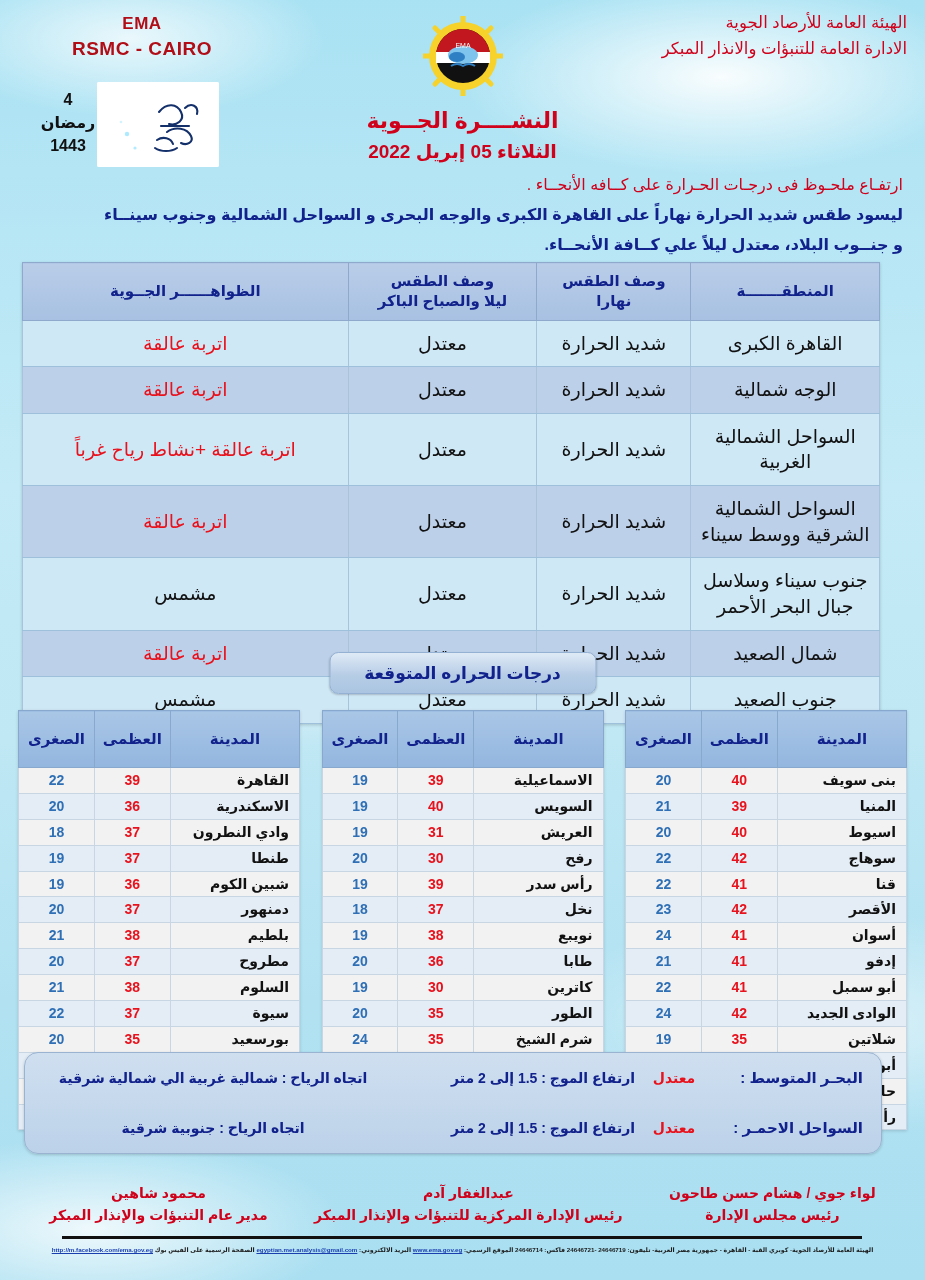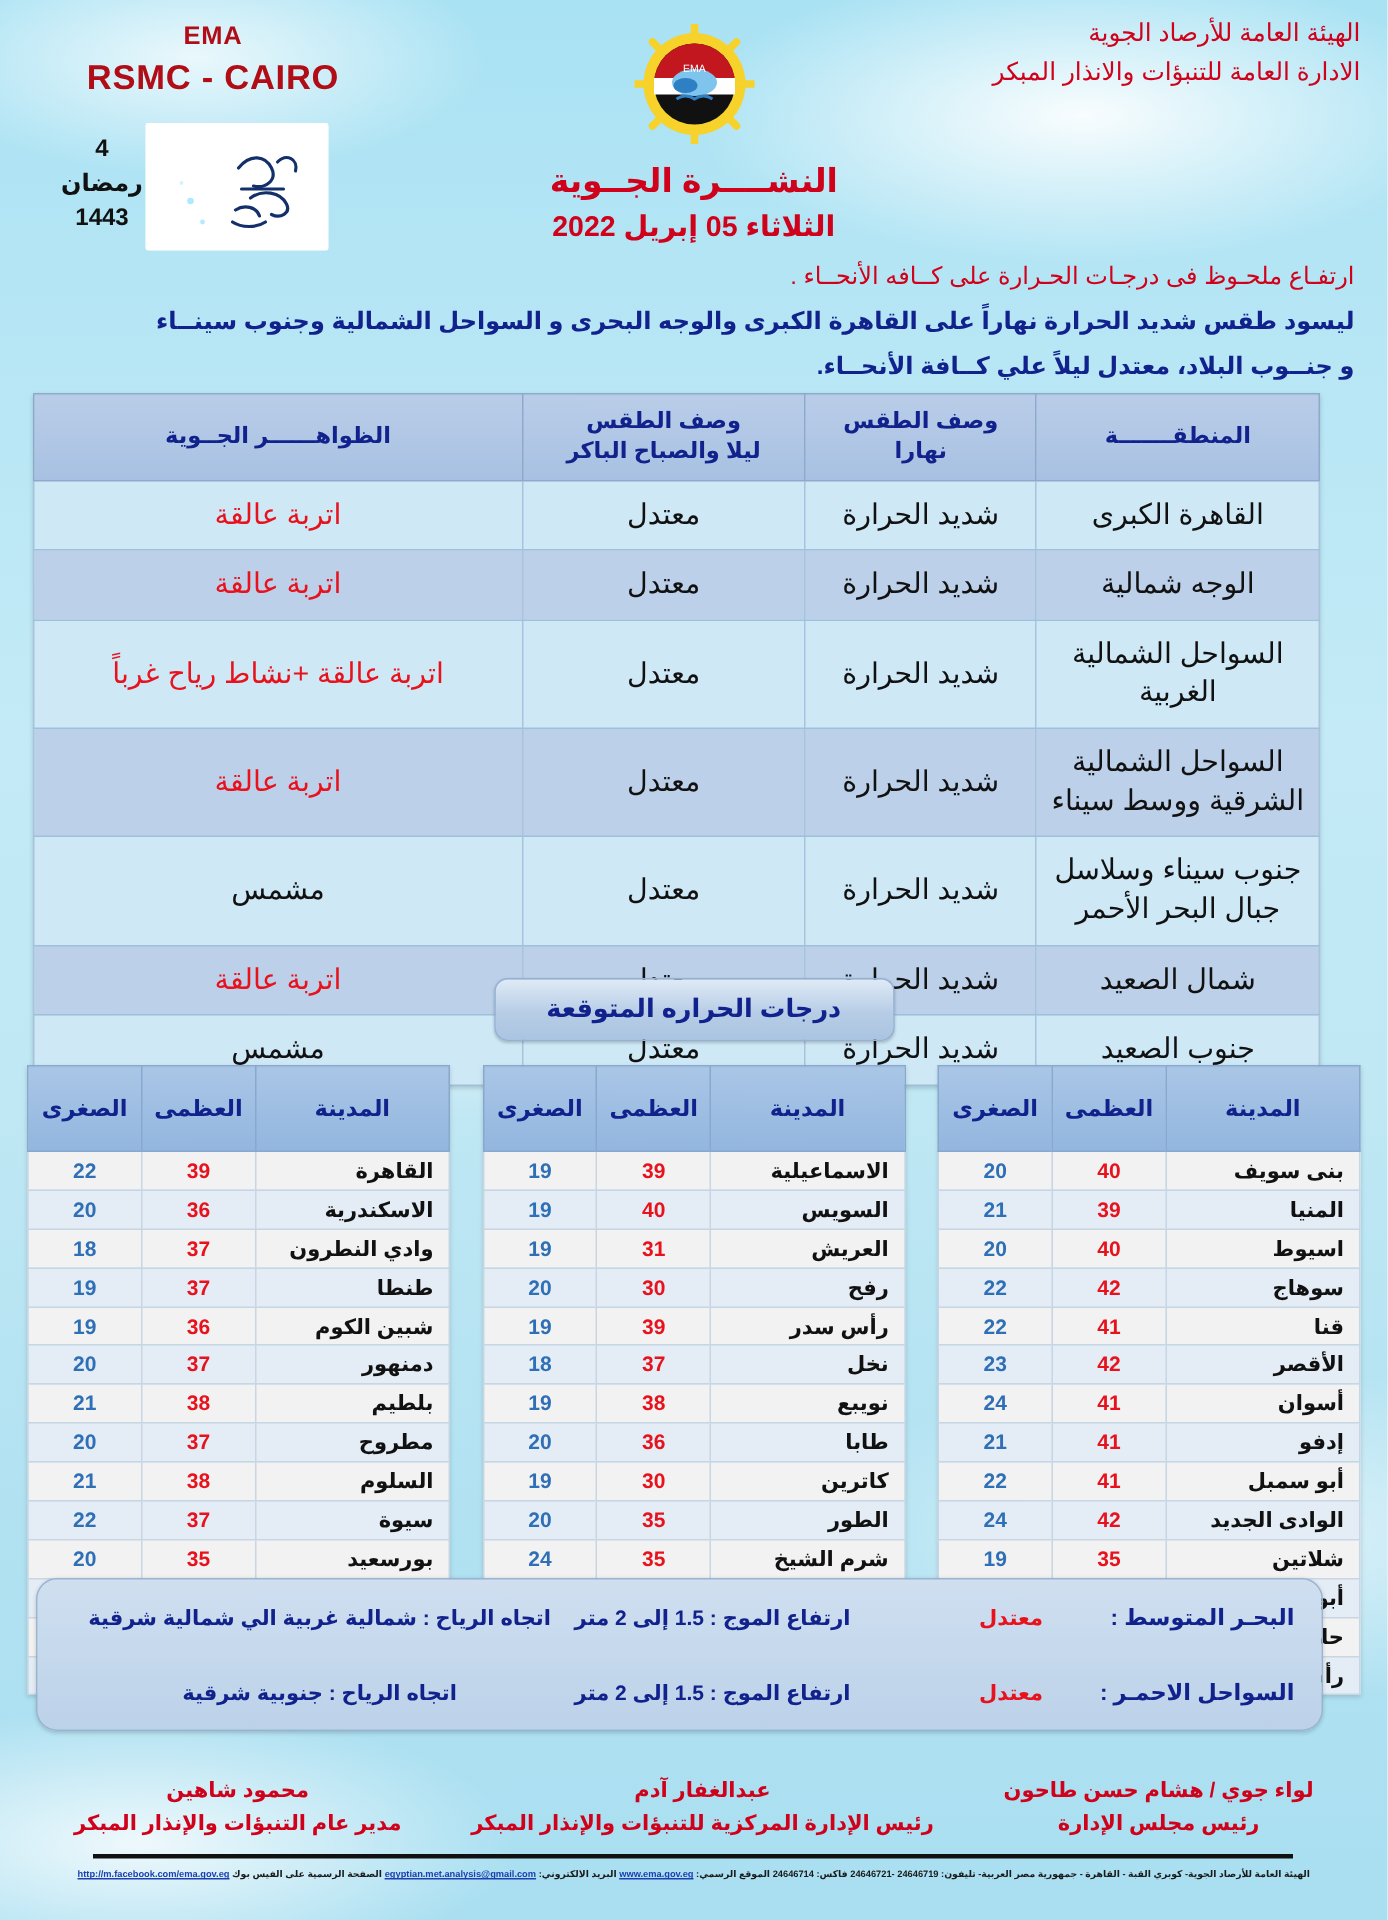--- a/index.html
+++ b/index.html
@@ -17,21 +17,21 @@
     color:#111;
   }
   .page{position:relative;width:925px;height:1280px;}
 
   
   .hdr{position:relative;height:170px;}
   .hdr-right{position:absolute;right:18px;top:10px;text-align:right;line-height:1.55;}
   .hdr-right div{color:#d0021b;font-weight:normal;font-size:16.5px;}
   .hdr-left{position:absolute;left:52px;top:14px;text-align:center;width:180px;}
   .hdr-left .ema{color:#b10d17;font-weight:bold;font-size:17px;letter-spacing:.5px;direction:ltr;}
-  .hdr-left .rsmc{color:#b10d17;font-weight:bold;font-size:23px;letter-spacing:.5px;direction:ltr;margin-top:4px;}
+  .hdr-left .rsmc{color:#b10d17;font-weight:bold;font-size:19px;letter-spacing:.5px;direction:ltr;margin-top:4px;}
   .hijri{position:absolute;left:40px;top:88px;width:56px;text-align:center;color:#111;font-weight:bold;font-size:16px;line-height:1.45;}
   .ramadan{position:absolute;left:97px;top:82px;width:122px;height:85px;background:#fff;border-radius:2px;overflow:hidden;}
 
   .emblem{position:absolute;left:50%;transform:translateX(-50%);top:16px;width:80px;height:80px;}
 
   .title-blk{position:absolute;left:0;right:0;top:88px;text-align:center;margin-top:20px;}
   .title-blk .t1{color:#d0021b;font-weight:bold;font-size:22px;letter-spacing:1px;}
   .title-blk .t2{color:#d0021b;font-weight:bold;font-size:19px;margin-top:6px;}
 
   
@@ -80,21 +80,21 @@
   .tt td.max{text-align:center;color:#e8121d;width:27%;}
   .tt td.min{text-align:center;color:#2e6fb5;width:27%;}
 
   
   .seas{position:absolute;top:1052px;left:24px;width:856px;height:100px;
         background:linear-gradient(180deg,#cfdff0 0%,#bcd2e9 100%);
         border:1px solid #9ab3d1;border-radius:14px;box-shadow:0 1px 3px rgba(0,0,0,.18);}
   .sea-row{display:flex;align-items:center;height:50px;padding:0 18px;box-sizing:border-box;}
   .sea-name{width:150px;text-align:right;color:#12228c;font-weight:bold;font-size:15px;}
   .sea-state{width:78px;text-align:center;color:#e8121d;font-weight:bold;font-size:14px;}
-  .sea-wave{flex:1;text-align:left;color:#12228c;font-weight:bold;font-size:14px;}
+  .sea-wave{flex:1;text-align:right;color:#12228c;font-weight:bold;font-size:14px;}
   .sea-wind{flex:1.35;text-align:center;color:#12228c;font-weight:bold;font-size:14px;}
 
   
   .sigs{position:absolute;top:1182px;left:0;right:0;display:flex;justify-content:space-around;padding:0 26px;}
   .sig{text-align:center;color:#d0021b;font-weight:bold;font-size:14px;line-height:1.6;}
   .rule{position:absolute;top:1236px;left:62px;width:800px;height:3px;background:#111;}
   .foot{position:absolute;top:1246px;left:0;right:0;text-align:center;font-size:6.2px;color:#1a1a1a;
         font-weight:bold;direction:rtl;white-space:nowrap;}
   .foot a{color:#1c3fb0;text-decoration:underline;}
 </style>

